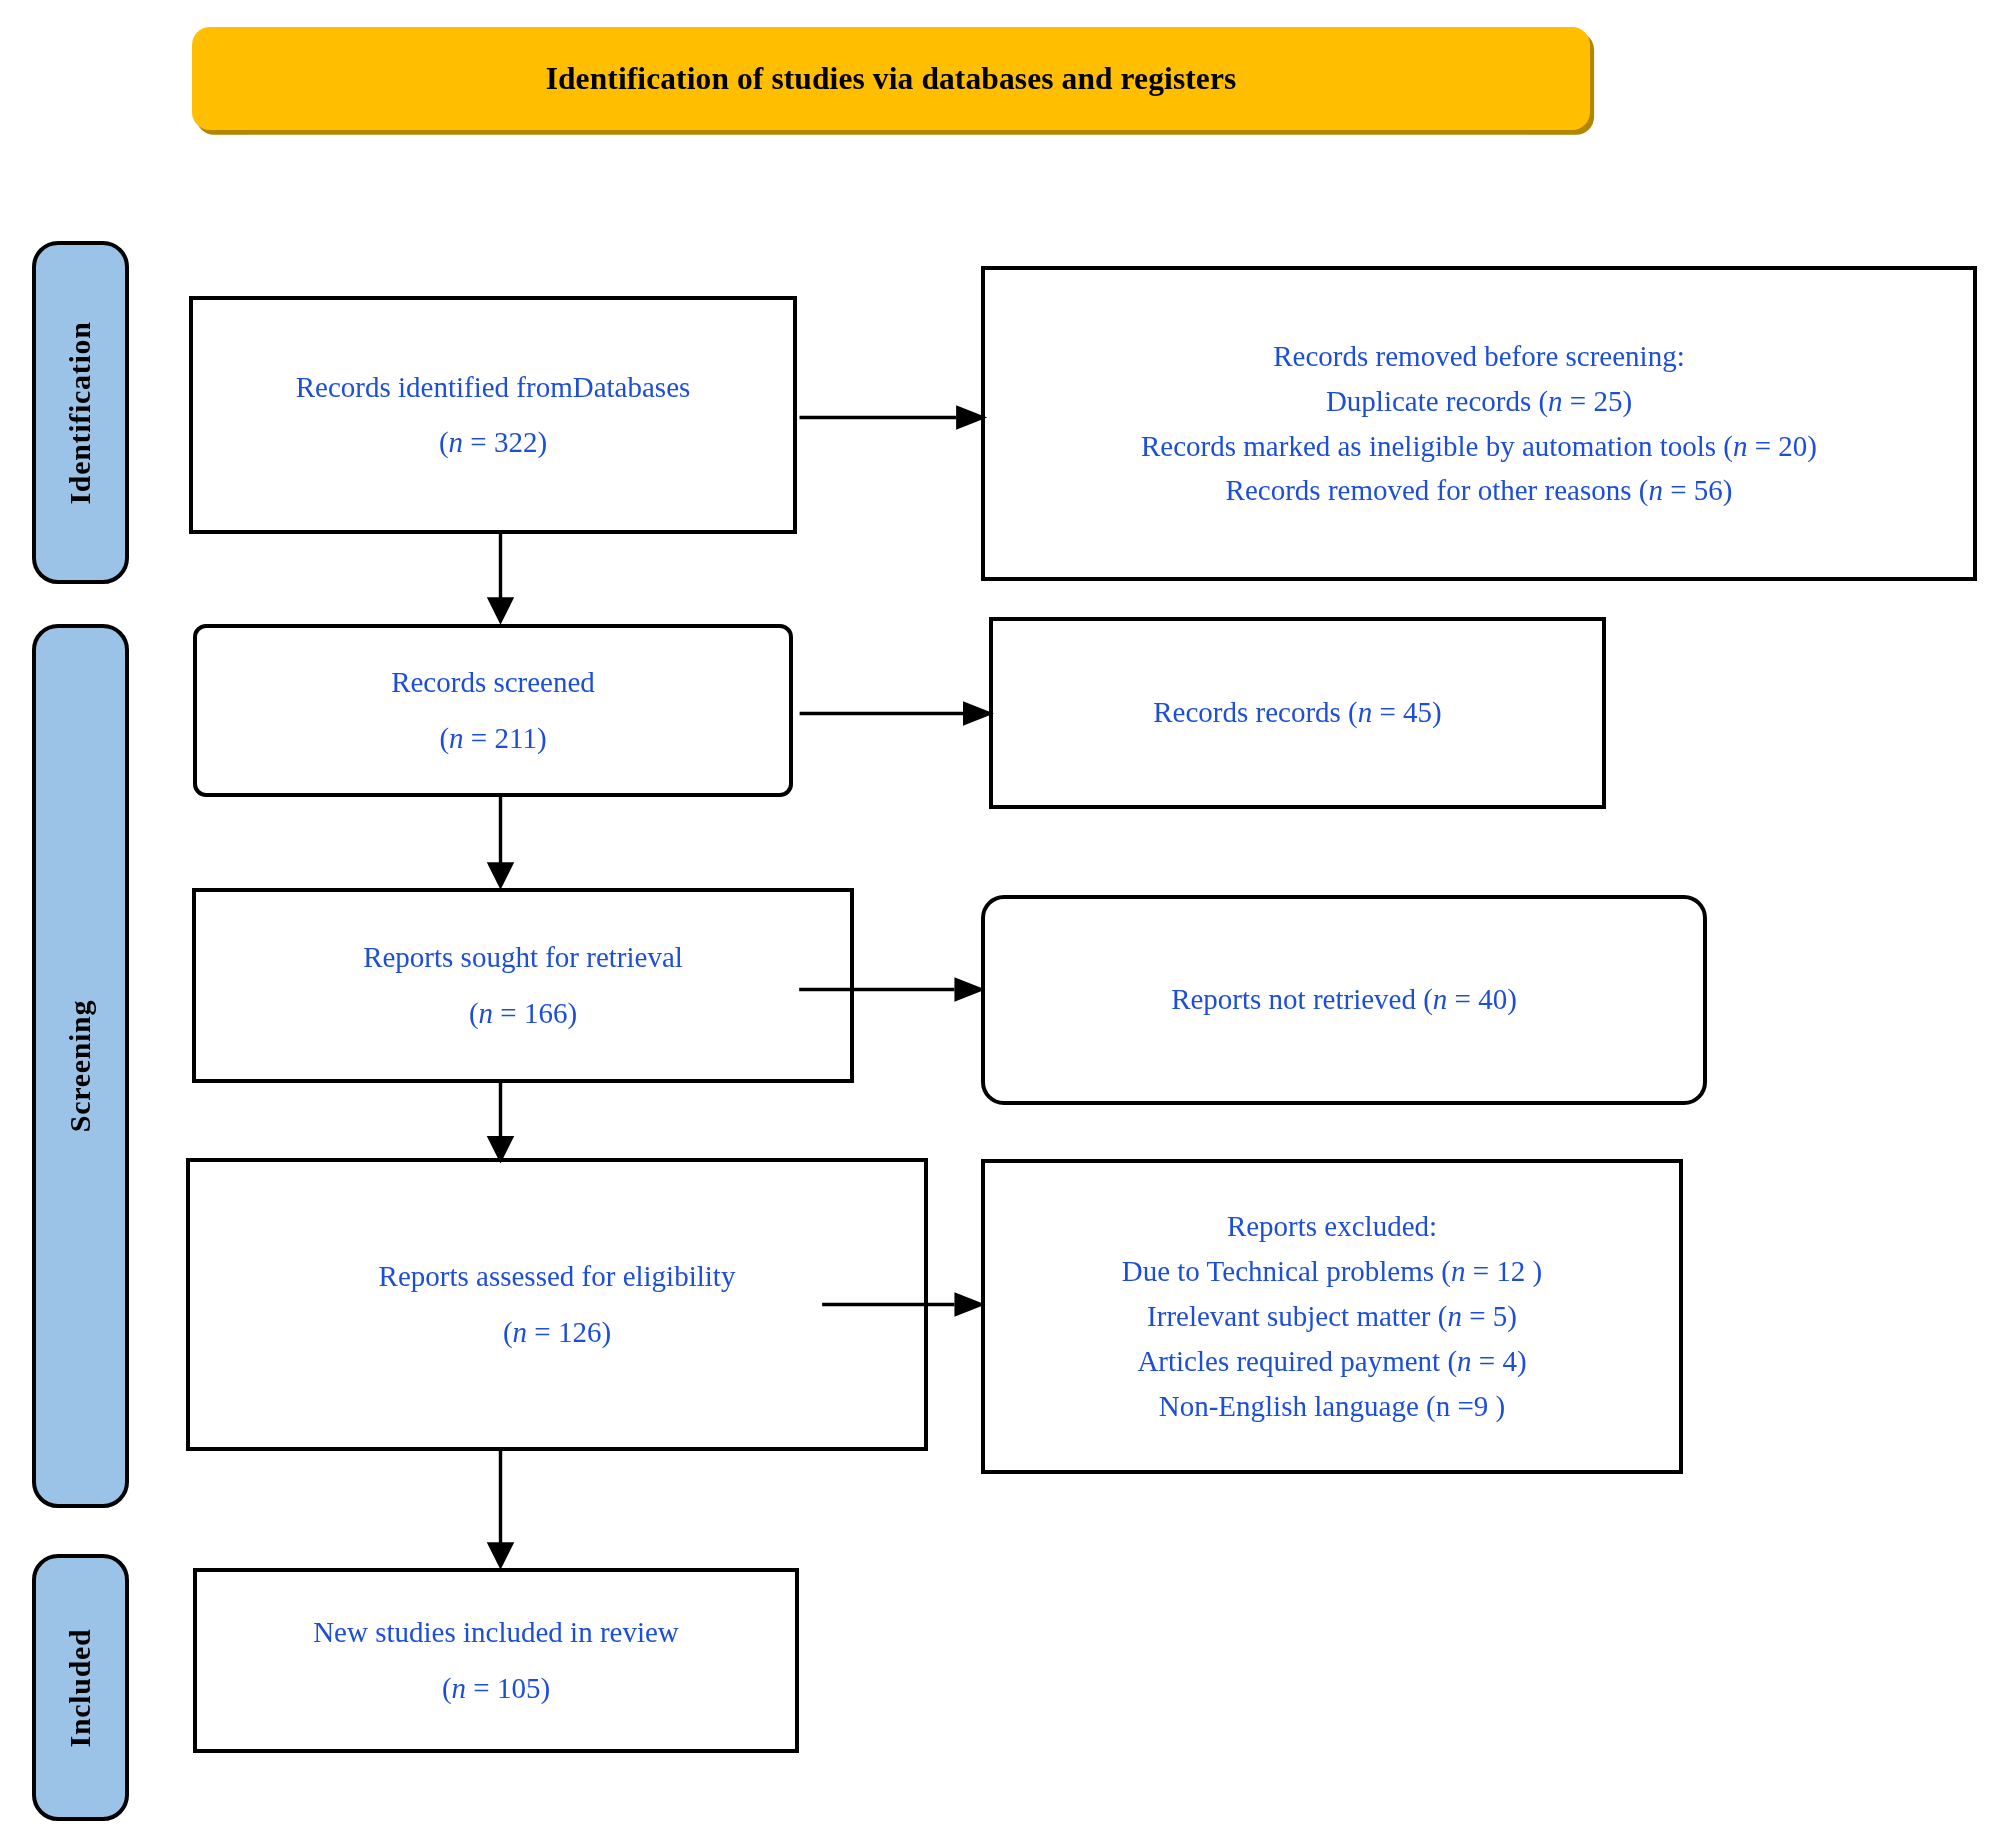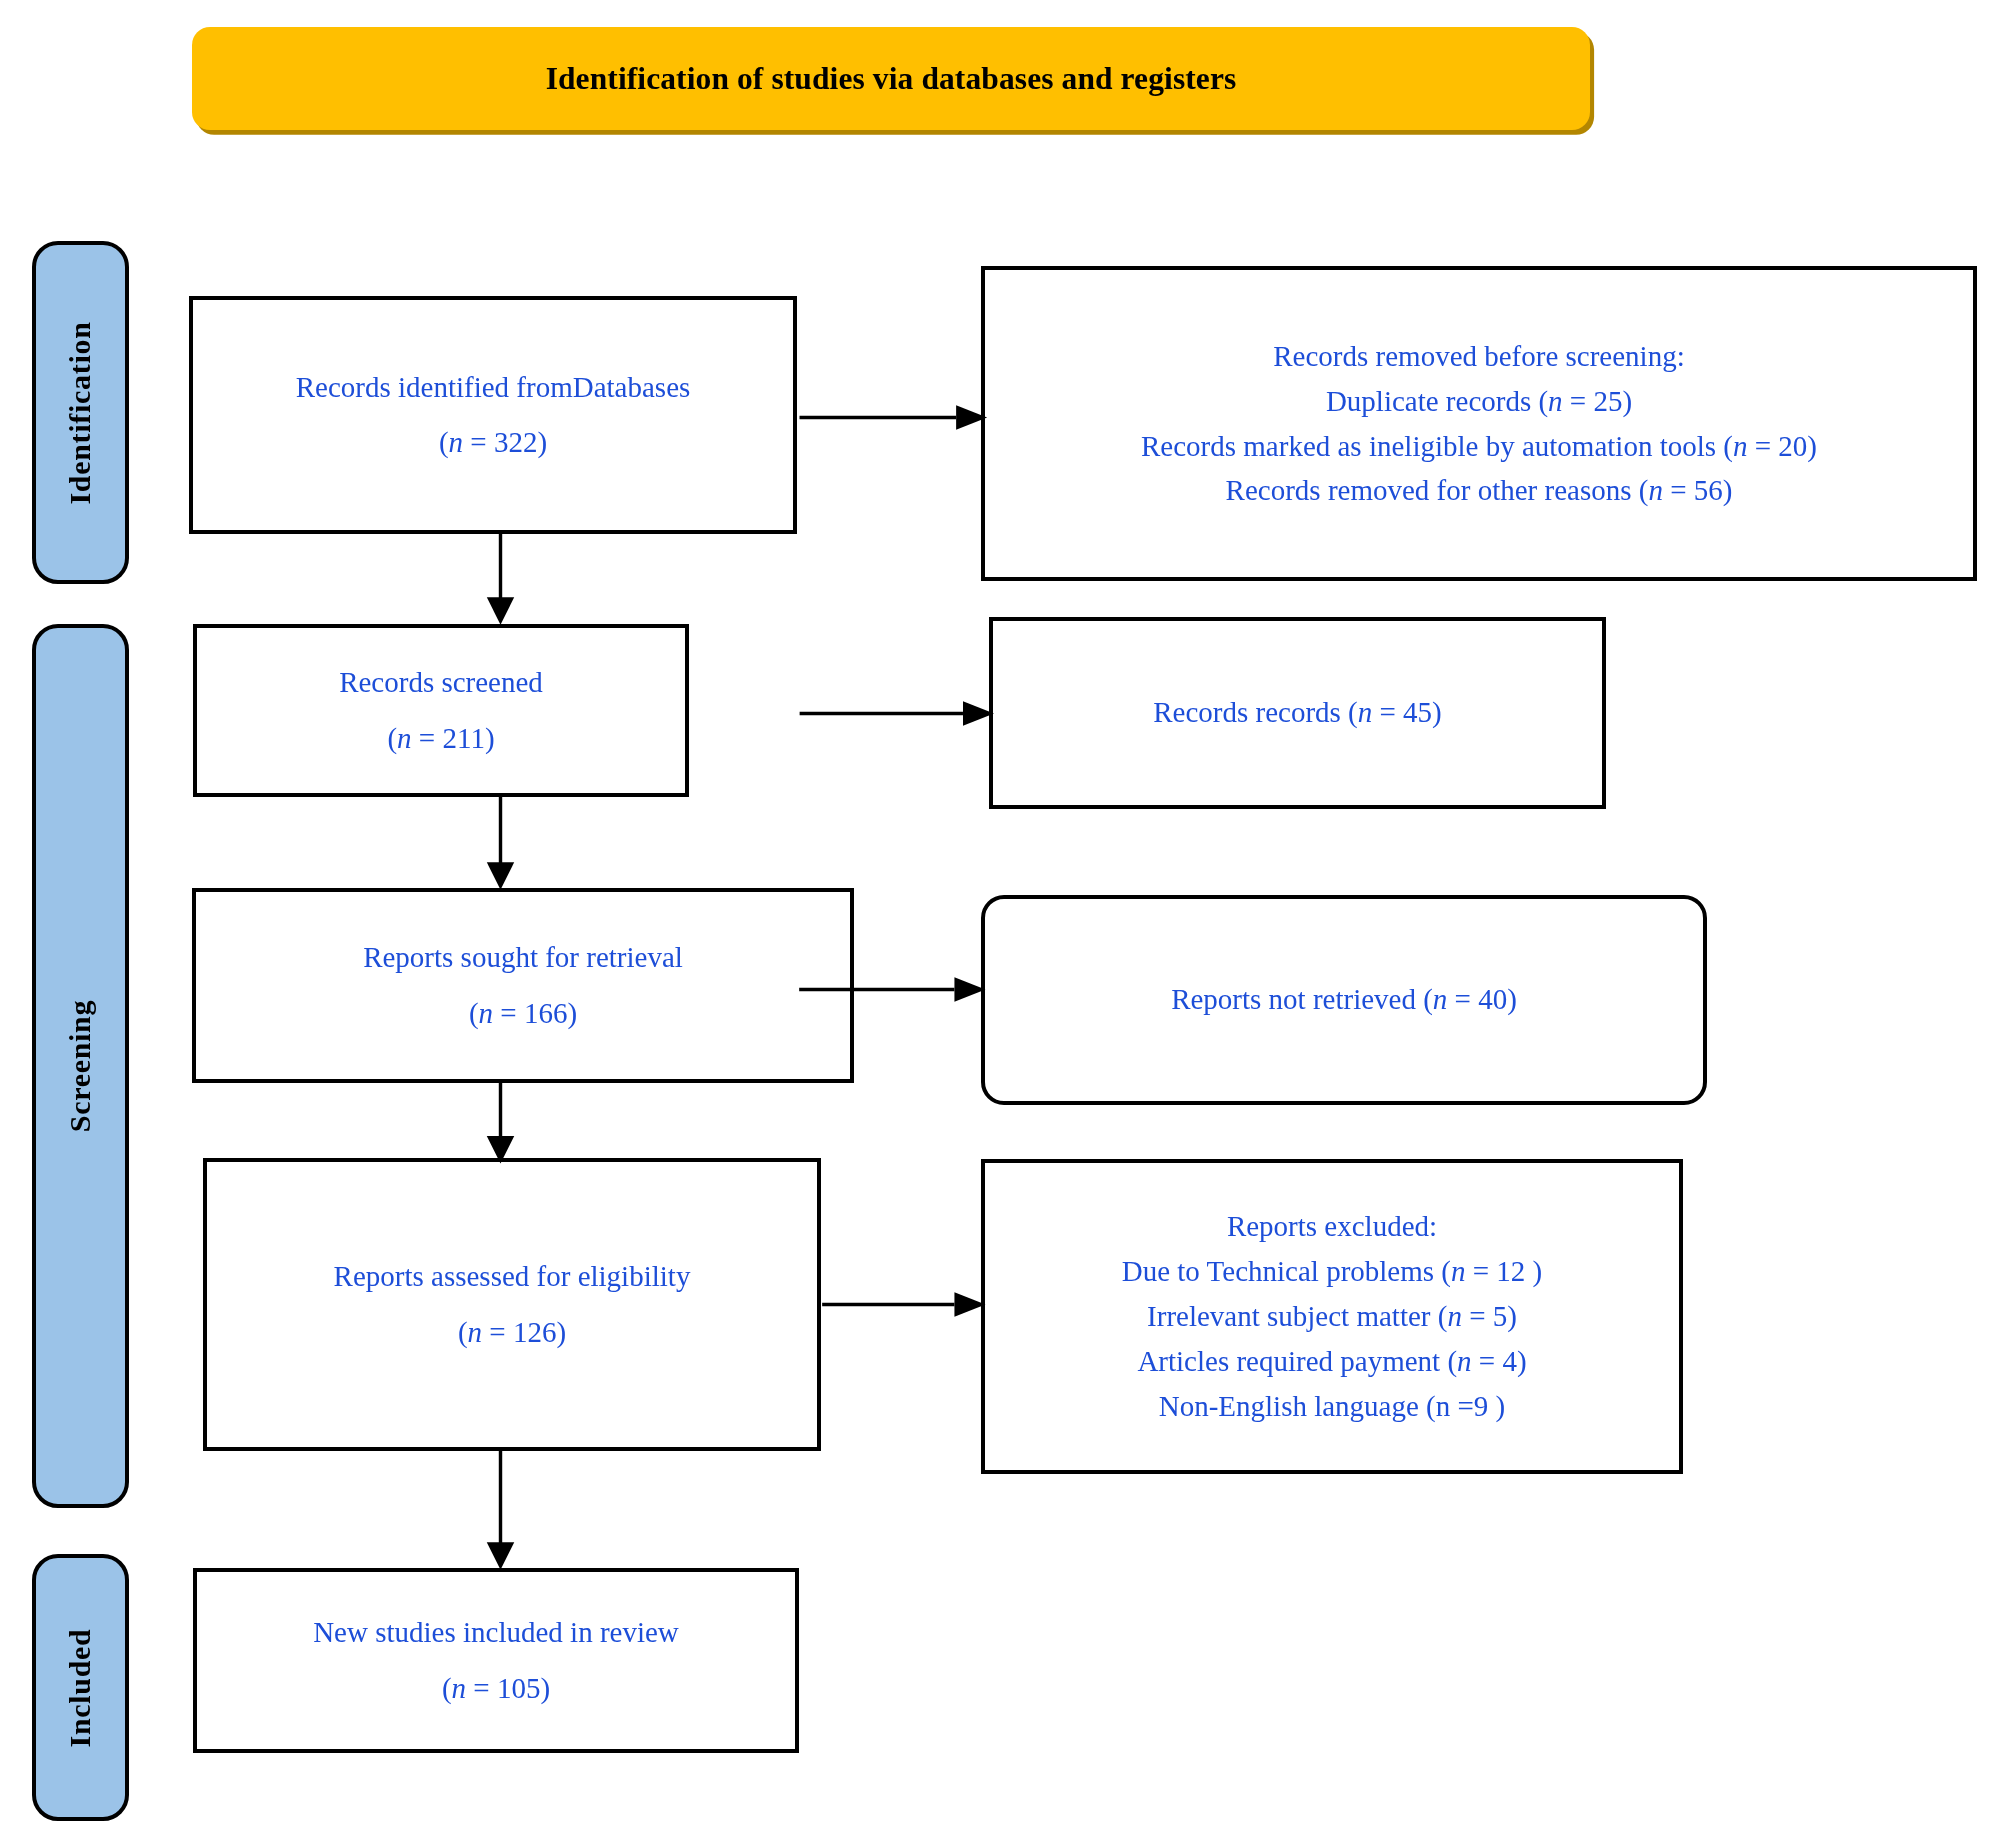--- a/index.html
+++ b/index.html
@@ -85,23 +85,23 @@
     line-height: 1.9;
     text-align: center;
     white-space: nowrap;
     color: #1d4ed8;
   }
   .fbox.tight .line { line-height: 1.55; }
   .ital { font-style: italic; }
 
   
   #box-identified { left: 189px;  top: 296px;  width: 608px;  height: 238px; }
-  #box-screened   { left: 193px;  top: 624px;  width: 496px;  height: 173px; }
+  #box-screened   { left: 193px;  top: 624px;  width: 600px;  height: 173px; border-radius: 13px; }
   #box-sought     { left: 192px;  top: 888px; width: 662px;  height: 195px; }
-  #box-assessed   { left: 203px;  top: 1158px; width: 618px;  height: 293px; }
+  #box-assessed   { left: 186px;  top: 1158px; width: 742px;  height: 293px; }
   #box-included   { left: 193px;  top: 1568px; width: 606px;  height: 185px; }
 
   
   #box-removed      { left: 981px; top: 266px;  width: 996px; height: 315px; }
   #box-excluded-rec { left: 989px; top: 617px;  width: 617px;  height: 192px; }
   #box-notretrieved { left: 981px; top: 895px; width: 726px; height: 210px; border-radius: 23px; }
   #box-excluded-rep { left: 981px; top: 1159px; width: 702px; height: 315px; }
 
   
   .conn { position: absolute; }

